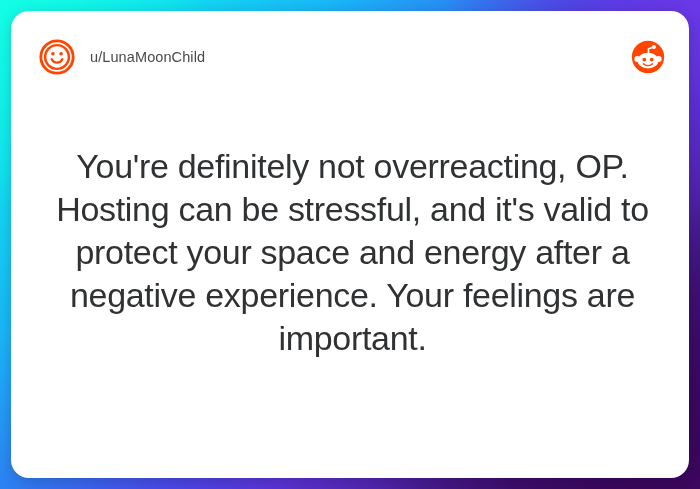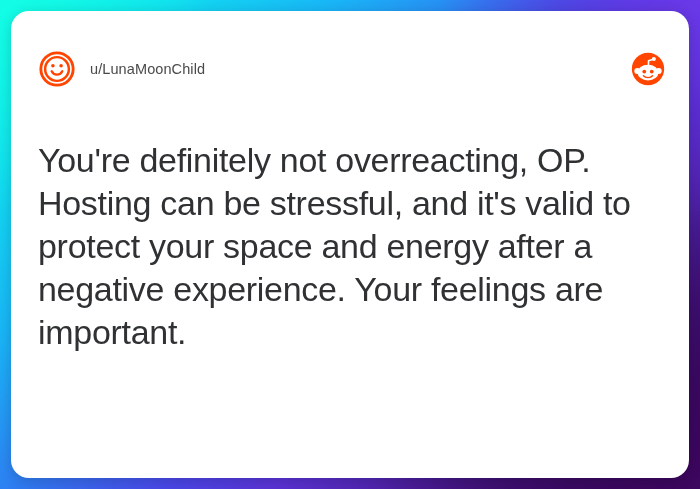--- a/index.html
+++ b/index.html
@@ -54,21 +54,21 @@
     background: #ffffff;
     border-radius: 18px;
     box-shadow: 0 3px 14px rgba(0, 0, 0, 0.18);
     overflow: hidden;
   }
 
   .card-header {
     position: absolute;
     left: 0;
     right: 0;
-    top: 12px;
+    top: 0;
     height: 92px;
     display: flex;
     align-items: center;
     padding: 0 24px 0 27px;
   }
 
   .avatar {
     width: 38px;
     height: 38px;
     flex: 0 0 38px;
@@ -89,21 +89,22 @@
     width: 34px;
     height: 34px;
     flex: 0 0 34px;
     display: block;
   }
 
   .card-body {
     position: absolute;
     left: 27px;
     right: 22px;
-    top: 128px;
+    top: 134px;
+    text-align: center;
   }
 
   .post-text {
     font-size: 34px;
     line-height: 43px;
     color: #2f3133;
     letter-spacing: -0.3px;
     font-weight: 400;
     white-space: pre-wrap;
   }

